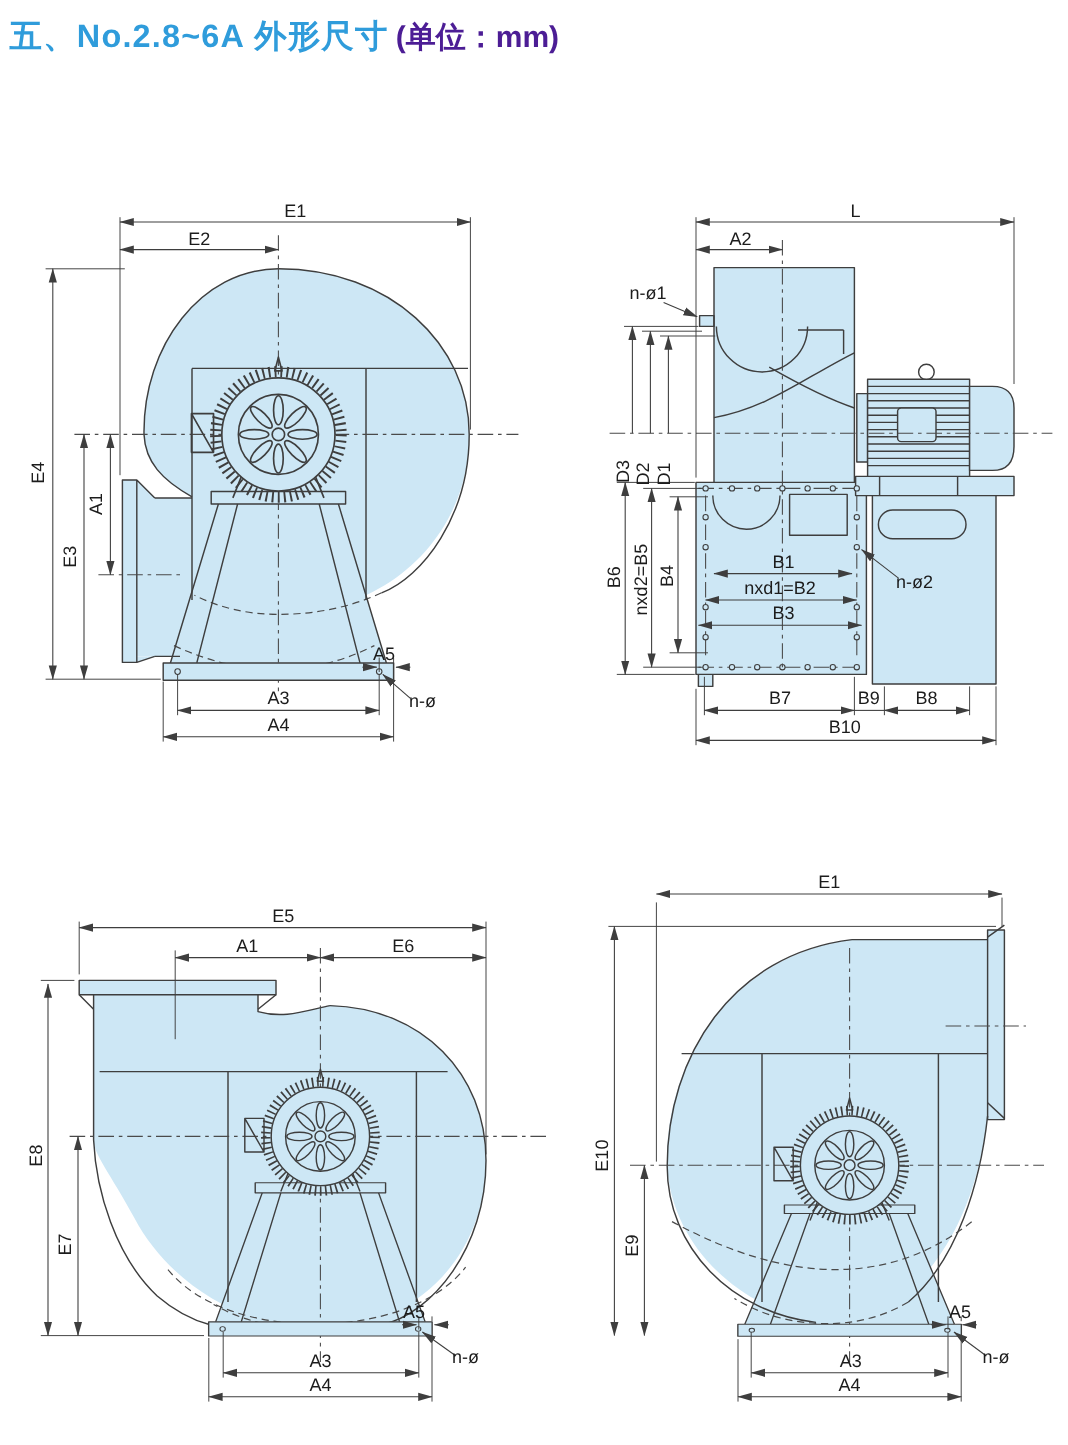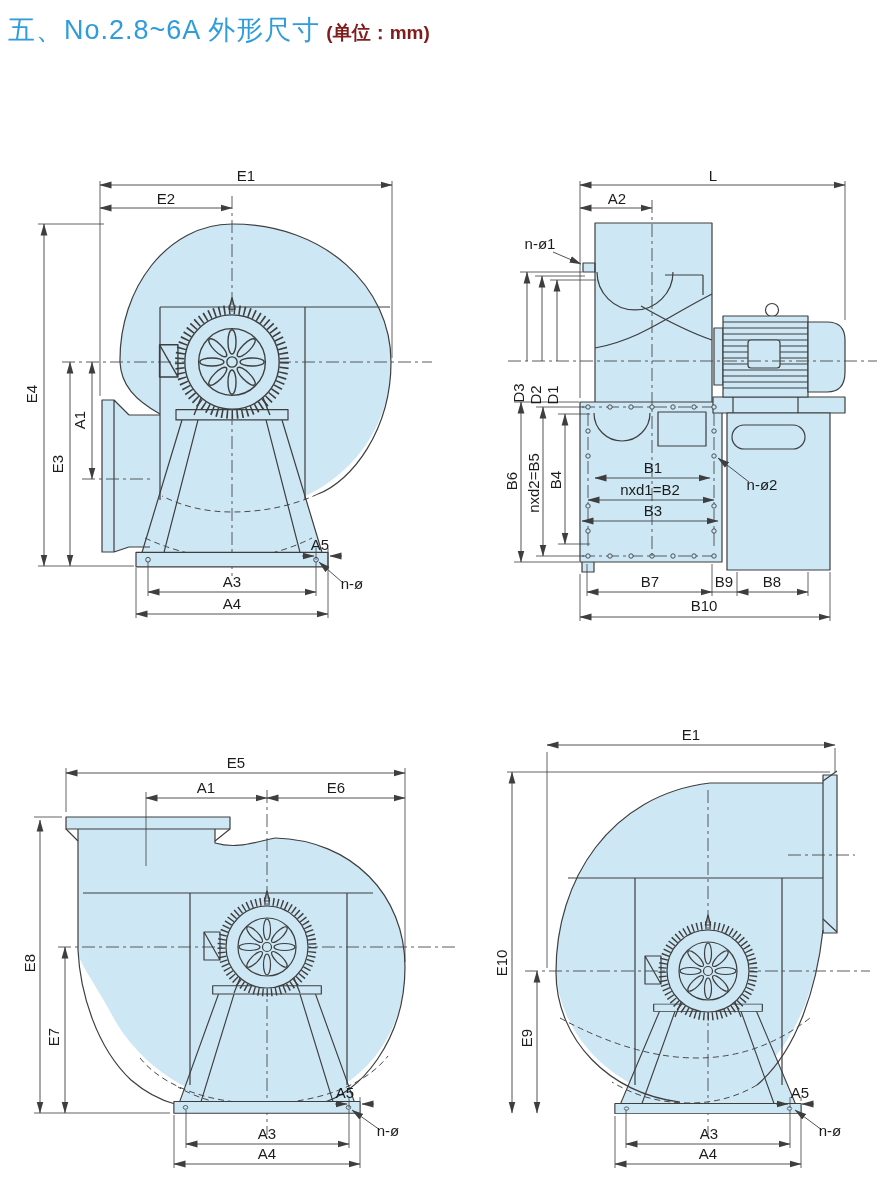--- a/index.html
+++ b/index.html
@@ -1,20 +1,20 @@
 <!DOCTYPE html>
 <html><head>
 <meta charset="utf-8">
 <style>
   html,body{margin:0;padding:0;background:#ffffff;}
   .sheet{position:relative;width:890px;height:1204px;background:#ffffff;overflow:hidden;
          font-family:"Liberation Sans",sans-serif;}
   .title{position:absolute;left:8px;top:12px;white-space:nowrap;}
-  .title .main{font-size:27px;font-weight:normal;color:#2f9cdb;letter-spacing:1px;text-align:right;}
-  .title .unit{font-size:19px;font-weight:bold;color:#7f1d1d;margin-left:6px;}
+  .title .main{font-size:27px;font-weight:bold;color:#2f9cdb;letter-spacing:1px;text-align:right;}
+  .title .unit{font-size:25px;font-weight:bold;color:#4c1d95;margin-left:6px;}
   svg{position:absolute;overflow:visible;}
   .fill{fill:#cde7f5;stroke:none;}
   .ln{fill:none;stroke:#3e3e3e;stroke-width:1.2;stroke-linejoin:round;}
   .lnf{fill:#cde7f5;stroke:#3e3e3e;stroke-width:1.2;stroke-linejoin:round;}
   .teeth{fill:none;stroke:#3e3e3e;stroke-width:8;stroke-dasharray:1.4 3;}
   .cl{fill:none;stroke:#4a4a4a;stroke-width:0.9;stroke-dasharray:13 4 3 4;}
   .hd{fill:none;stroke:#4a4a4a;stroke-width:1;stroke-dasharray:6 4;}
   .dim{fill:none;stroke:#3e3e3e;stroke-width:0.9;}
   .ext{fill:none;stroke:#3e3e3e;stroke-width:0.8;}
   .bolt{fill:#cde7f5;stroke:#3e3e3e;stroke-width:0.9;}

